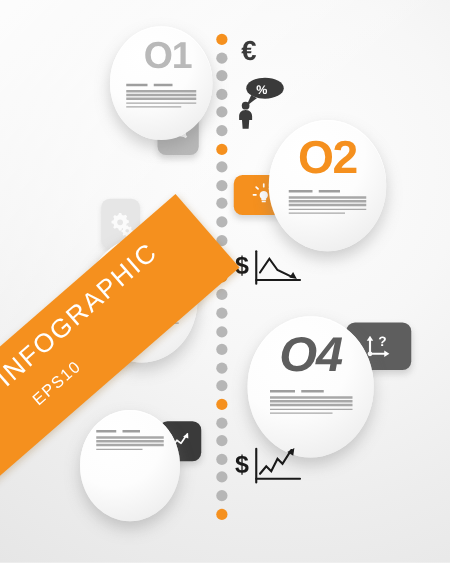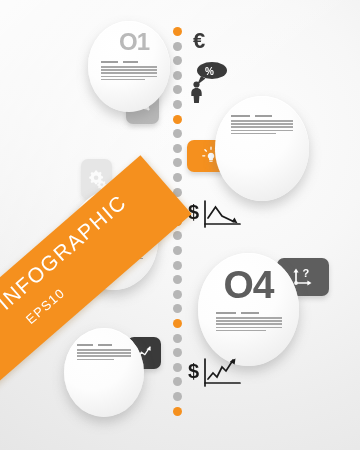--- a/index.html
+++ b/index.html
@@ -105,21 +105,21 @@
 
   <div class="node">
     <div class="tab" style="left:126px;top:82px;width:33px;height:42px;background:#b8b8b8;">
       <svg width="20" height="24" viewBox="0 0 20 24">
         <path d="M3 3 L16 19" stroke="#ffffff" stroke-width="2.2" fill="none"></path>
         <path d="M16 19 L10.5 18 L15.5 13 Z" fill="#ffffff"></path>
         <path d="M3 3 L7.5 4 L4 7.5 Z" fill="#ffffff"></path>
       </svg>
     </div>
     <div class="bubble" style="left:88px;top:21px;width:82px;height:82px;padding-top:9px;">
-      <div class="num" style="font-size:24px;color:#b9b9b9;margin-left:10px;">O1</div>
+      <div class="num" style="font-size:30px;color:#b9b9b9;margin-left:10px;">O1</div>
       <div class="lines" style="width:56px;margin-top:7px;">
         <div class="hdr">
           <i style="width:17px;"></i>
             <i style="width:15px;"></i>
         </div>
         <div class="bodyline" style="width:100%;"></div>
         <div class="bodyline" style="width:100%;"></div>
         <div class="bodyline" style="width:100%;"></div>
         <div class="bodyline" style="width:100%;"></div>
         <div class="bodyline" style="width:78%;"></div>
@@ -131,20 +131,21 @@
     <div class="tab" style="left:187px;top:140px;width:47px;height:32px;background:#f5901e;">
       <svg width="22" height="22" viewBox="0 0 24 24">
         <path d="M12 8.5a3.6 3.6 0 0 0-2.1 6.5v1.6h4.2V15A3.6 3.6 0 0 0 12 8.5z" fill="#ffffff"></path>
         <rect x="10.2" y="17.1" width="3.6" height="1.3" rx=".5" fill="#ffffff"></rect>
         <g stroke="#ffffff" stroke-width="1.5" stroke-linecap="round">
           <path d="M12 2.4v2.3M5.4 5.1l1.6 1.6M18.6 5.1l-1.6 1.6M3 11.8h2.2M18.8 11.8H21"></path>
         </g>
       </svg>
     </div>
     <div class="bubble" style="left:215px;top:96px;width:94px;height:94px;padding-top:11px;">
+      <div class="num" style="font-size:37px;color:#f5901e;">O2</div>
       <div class="lines" style="width:62px;margin-top:8px;">
         <div class="hdr">
           <i style="width:19px;"></i>
             <i style="width:17px;"></i>
         </div>
         <div class="bodyline" style="width:100%;"></div>
         <div class="bodyline" style="width:100%;"></div>
         <div class="bodyline" style="width:100%;"></div>
         <div class="bodyline" style="width:100%;"></div>
         <div class="bodyline" style="width:72%;"></div>
@@ -188,21 +189,21 @@
           <path d="M6 18V6"></path>
           <path d="M6 18h13"></path>
         </g>
         <path d="M6 3.5 L8.6 7.6 L3.4 7.6 Z" fill="#ffffff"></path>
         <path d="M21.5 18 L17.4 20.6 L17.4 15.4 Z" fill="#ffffff"></path>
         <circle cx="6" cy="18" r="1.9" fill="#ffffff"></circle>
         <text x="12.6" y="11.6" font-family="Liberation Sans, sans-serif" font-size="11" font-weight="bold" fill="#ffffff">?</text>
       </svg>
     </div>
     <div class="bubble" style="left:198px;top:253px;width:101px;height:101px;padding-top:12px;">
-      <div class="num" style="font-size:39px;color:#5e5e5e;">O4</div>
+      <div class="num" style="font-size:39px;color:#5e5e5e;font-style:italic;">O4</div>
       <div class="lines" style="width:66px;margin-top:8px;">
         <div class="hdr">
           <i style="width:20px;"></i>
             <i style="width:18px;"></i>
         </div>
         <div class="bodyline" style="width:100%;"></div>
         <div class="bodyline" style="width:100%;"></div>
         <div class="bodyline" style="width:100%;"></div>
         <div class="bodyline" style="width:100%;"></div>
         <div class="bodyline" style="width:76%;"></div>

